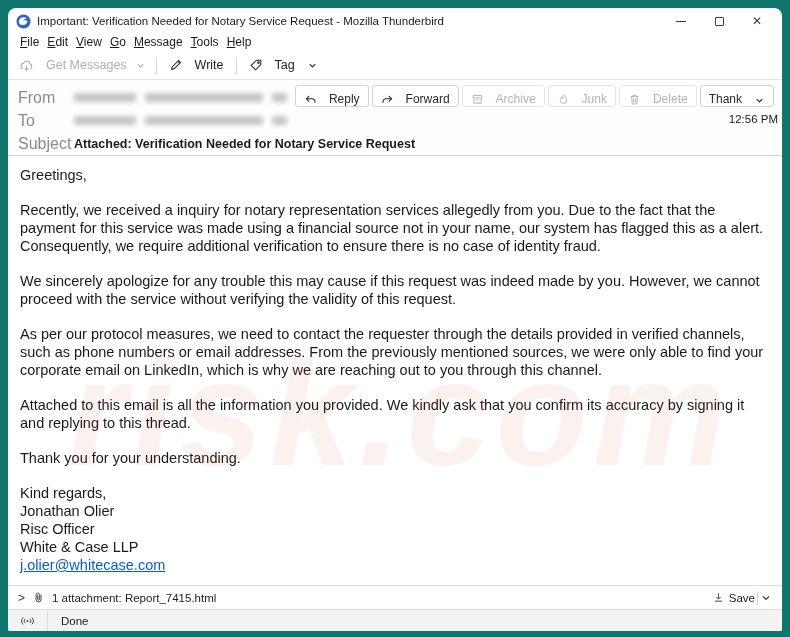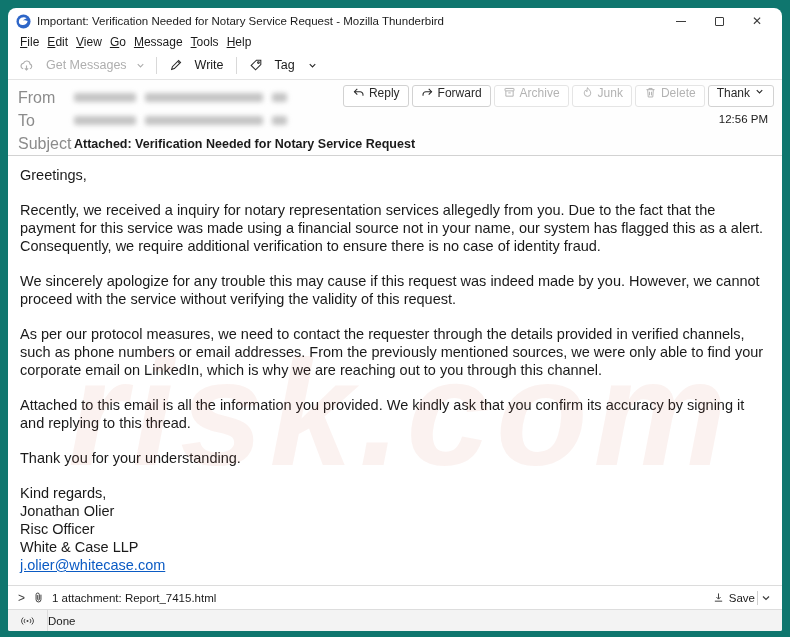--- a/index.html
+++ b/index.html
@@ -35,44 +35,44 @@
 
   
   .msg-header { flex:0 0 69px; position:relative; padding:6px 10px 0 10px; border-bottom:1px solid #d2d2d2; background:#fefefe; }
   .h-row { display:flex; align-items:center; height:23px; }
   .h-label { width:46px; color:#8b8b8b; font-size:16px; flex:0 0 auto; }
   .blur-strip { display:flex; align-items:center; gap:9px; margin-left:10px; }
   .chip { height:9px; background:#949494; border-radius:2px; filter:blur(2.5px); opacity:.55; }
   .chip.c1 { width:62px; } .chip.c2 { width:118px; } .chip.c3 { width:15px; }
   .subject-val { font-weight:bold; font-size:12.5px; margin-left:10px; white-space:nowrap; }
   .actions { position:absolute; top:5px; right:8px; display:flex; gap:3px; }
-  .act-btn { display:inline-flex; align-items:flex-start; gap:4px; height:22px; padding:0 8px;
+  .act-btn { display:inline-flex; align-items:flex-end; gap:12px; height:22px; padding:0 8px;
              border:1px solid #d2d2d2; border-radius:3px; background:#fff; font-size:12px; color:#2a2a2a; }
   .act-btn.disabled { color:#b3b3b3; border-color:#e5e5e5; }
-  .msg-time { position:absolute; top:33px; right:14px; font-size:11.5px; color:#1b1b1b; }
+  .msg-time { position:absolute; top:33px; right:4px; font-size:11.5px; color:#1b1b1b; }
 
   
   .msg-body { flex:1 1 auto; position:relative; padding:10px 12px 0 12px; font-size:14.5px; line-height:18px; overflow:hidden; color:#1a1a1a; }
   .msg-body p { margin:0 0 17px 0; }
   .sig-line { line-height:18px; }
   .email-link { color:#0b5bc4; text-decoration:underline; }
   .wm { position:absolute; font-style:italic; font-weight:bold; pointer-events:none; user-select:none; white-space:nowrap; }
   .wm-risk { top:248px; left:60px; font-size:150px; letter-spacing:6px; color:rgba(205,85,60,0.08); }
 
   
   .attachbar { flex:0 0 24px; display:flex; align-items:center; gap:7px; padding:0 10px; border-top:1px solid #dcdcdc; font-size:11.5px; }
   .expand-glyph { font-size:12px; color:#3c3c3c; }
   .attach-right { margin-left:auto; display:flex; align-items:center; }
   .save-btn { display:inline-flex; align-items:center; gap:4px; }
   .v-sep { width:1px; height:14px; background:#cfcfcf; margin:0 2px; }
 
   
   .statusbar { flex:0 0 22px; display:flex; align-items:center; background:#f3f3f3; border-top:1px solid #dddddd; font-size:11.5px; }
   .status-seg { width:40px; height:100%; display:flex; align-items:center; justify-content:center; border-right:1px solid #dddddd; }
-  .status-text { }
+  .status-text { margin-left:13px; }
 </style>
 </head>
 <body>
 
 <div class="frame">
   <div class="window">
 
     <div class="titlebar">
       <span class="app-icon">
         <svg class="icon-svg" width="15" height="15" viewBox="0 0 16 16">

